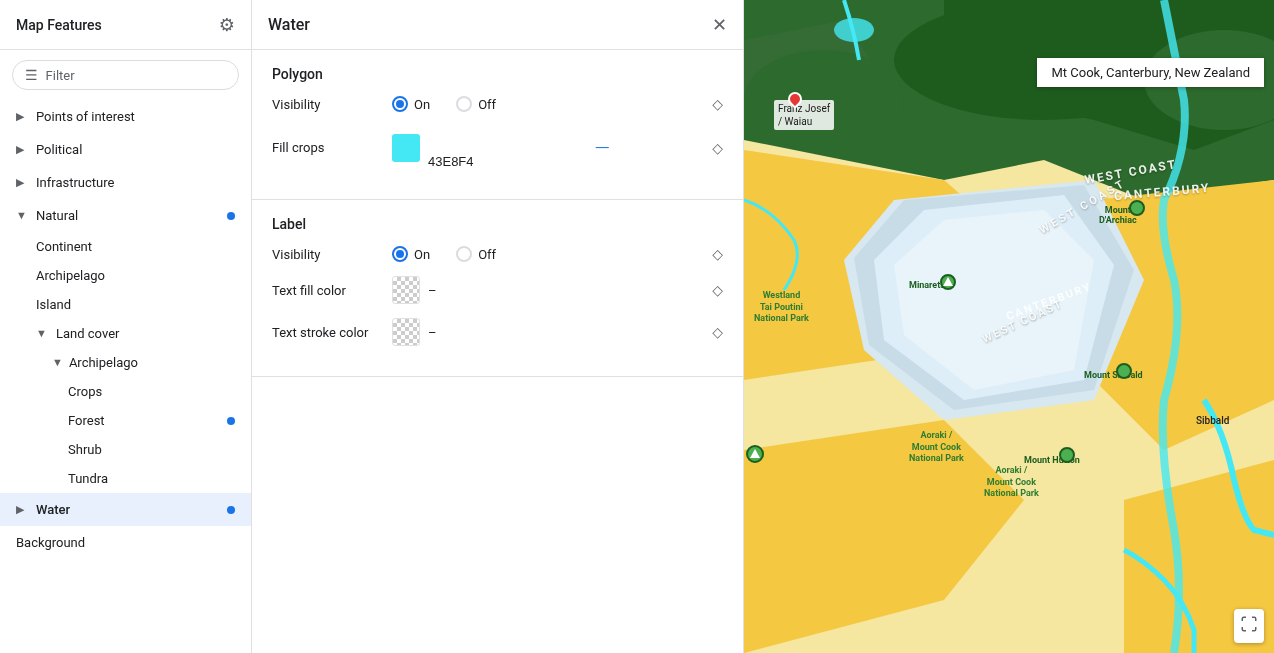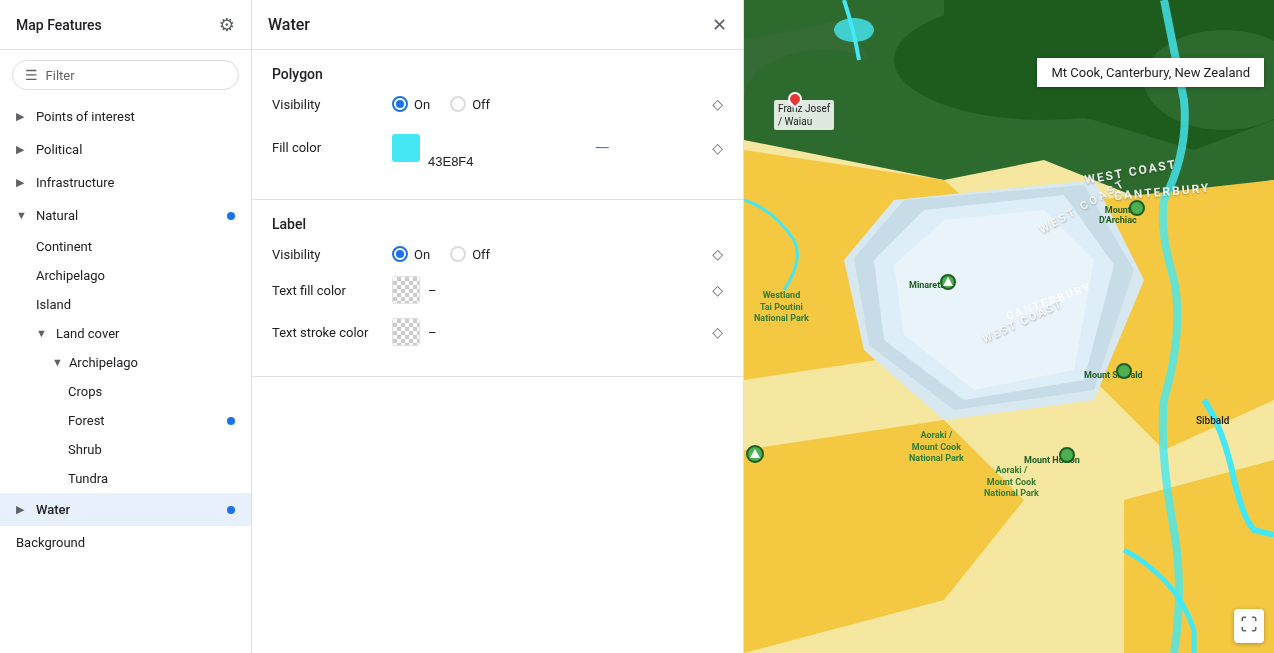--- a/index.html
+++ b/index.html
@@ -150,21 +150,21 @@
       margin-bottom: 14px;
     }
     .field-label {
       font-size: 13px;
       color: #202124;
       min-width: 120px;
     }
     .radio-group {
       display: flex;
       align-items: center;
-      gap: 20px;
+      gap: 26px;
       flex: 1;
     }
     .radio-option {
       display: flex;
       align-items: center;
       gap: 6px;
       cursor: pointer;
     }
     .radio-circle {
       width: 16px; height: 16px;
@@ -376,21 +376,21 @@
         </div>
         <div class="radio-option">
           <div class="radio-circle"></div>
           <span class="radio-label">Off</span>
         </div>
       </div>
       <span class="diamond-btn">◇</span>
     </div>
 
     <div class="field-row">
-      <span class="field-label">Fill color</span>
+      <span class="field-label">Fill crops</span>
       <div class="color-row" style="flex:1;display:flex;align-items:center;">
         <div class="color-swatch" style="background:#43E8F4;"></div>
         <input class="color-input" type="text" value="43E8F4" style="border: none; outline: none; font-size: 13px; color: rgb(32, 33, 36); background: transparent; width: 80px; padding: 0px 8px;">
         <span class="color-minus" style="color:#1a73e8;font-size:20px;margin-left:auto;margin-right:8px;cursor:pointer;">—</span>
         <span class="diamond-btn">◇</span>
       </div>
     </div>
   </div>
 
   <div class="section">

